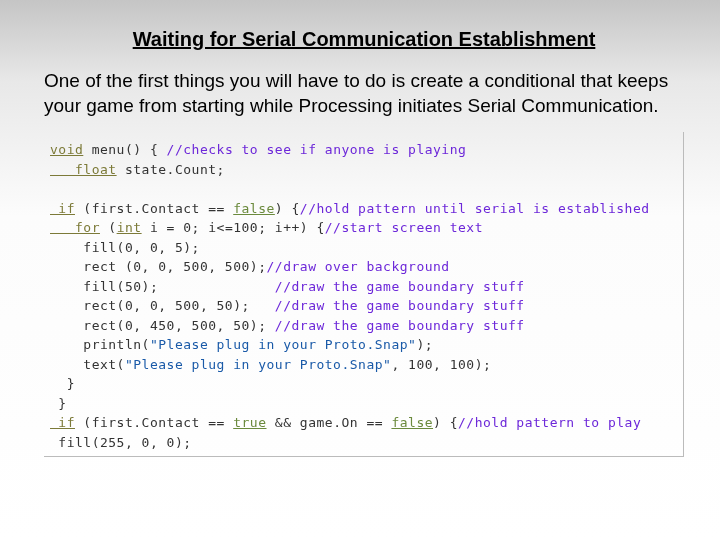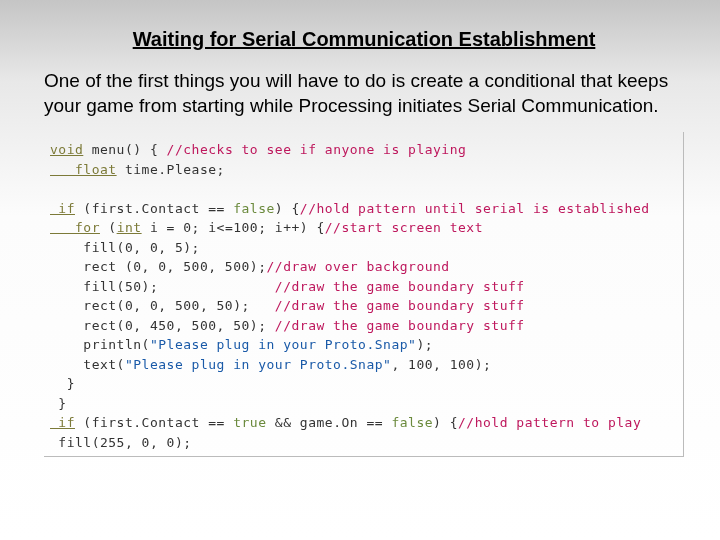--- a/index.html
+++ b/index.html
@@ -37,34 +37,34 @@
     line-height: 1.5;
     white-space: pre;
     border-right: 1px solid #bbb;
     border-bottom: 1px solid #bbb;
     padding: 8px 6px 4px 6px;
     background: transparent;
     color: #333;
     letter-spacing: 0.5px;
   }
   .c-type   { color: #7c7a38; text-decoration: underline; }   
-  .c-val    { color: #6b8a3d; }
-  .c-cmt    { color: #be185d; }
+  .c-val    { color: #6b8a3d; text-decoration: underline; }
+  .c-cmt    { color: #6d28d9; }
   .c-str    { color: #1a5aa8; }
 </style>
 </head>
 <body>
 
 <div class="slide">
   <h1 class="title">Waiting for Serial Communication Establishment</h1>
 
   <p class="para">One of the first things you will have to do is create a conditional that keeps your game from starting while Processing initiates Serial Communication.</p>
 
   <div class="code-box"><span class="c-type">void</span><span> menu() { </span><span class="c-cmt">//checks to see if anyone is playing</span>
-<span class="c-type">   float</span><span> time.Please;</span>
+<span class="c-type">   float</span><span> state.Count;</span>
 <span></span>
 <span class="c-type"> if</span><span> (first.Contact == </span><span class="c-val">false</span><span>) {</span><span class="c-cmt">//hold pattern until serial is established</span>
 <span class="c-type">   for</span><span> (</span><span class="c-type">int</span><span> i = 0; i&lt;=100; i++) {</span><span class="c-cmt">//start screen text</span>
 <span>    fill(0, 0, 5);</span>
 <span>    rect (0, 0, 500, 500);</span><span class="c-cmt">//draw over background</span>
 <span>    fill(50);              </span><span class="c-cmt">//draw the game boundary stuff</span>
 <span>    rect(0, 0, 500, 50);   </span><span class="c-cmt">//draw the game boundary stuff</span>
 <span>    rect(0, 450, 500, 50); </span><span class="c-cmt">//draw the game boundary stuff</span>
 <span>    println(</span><span class="c-str">"Please plug in your Proto.Snap"</span><span>);</span>
 <span>    text(</span><span class="c-str">"Please plug in your Proto.Snap"</span><span>, 100, 100);</span>

